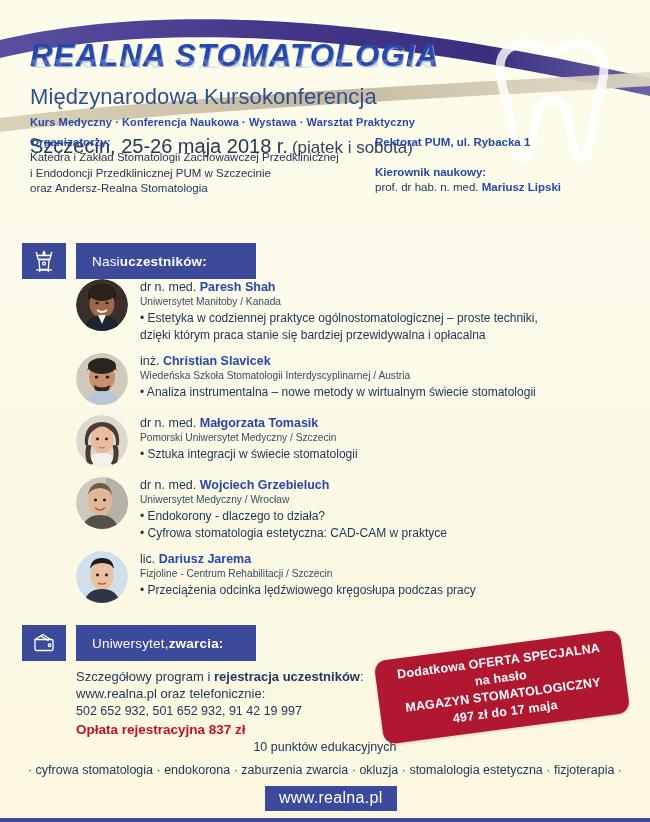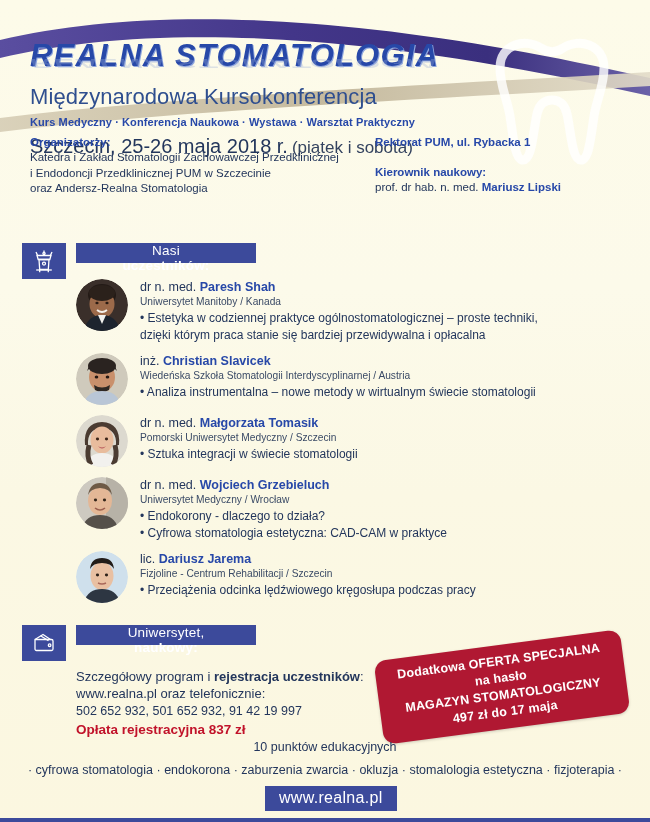--- a/index.html
+++ b/index.html
@@ -63,24 +63,24 @@
   .txt{font-size:11.5px;color:#23365c;line-height:15.5px;}
   .txt-accent{color:#2748a8;font-weight:bold;}
 
   
   .sec{position:absolute;left:22px;display:flex;align-items:stretch;}
   .sec-icon{
     width:44px;height:36px;background:#3c4a9b;
     display:flex;align-items:center;justify-content:center;
   }
   .sec-label{
-    margin-left:10px;height:20px;min-width:148px;
+    margin-left:10px;height:36px;min-width:148px;
     background:#3c4a9b;color:#ffffff;
     display:flex;align-items:center;
-    padding:0 16px;font-size:13.5px;letter-spacing:.2px;flex-direction:column;
+    padding:0 16px;font-size:13.5px;letter-spacing:.2px;
   }
   .sec-label b{font-weight:bold;}
 
   
   .speakers{position:absolute;left:76px;top:278px;width:545px;}
   .speaker{display:flex;margin-bottom:9px;}
   .ph{
     width:52px;height:52px;border-radius:50%;
     flex:0 0 52px;margin-right:12px;margin-top:1px;
     overflow:hidden;position:relative;
@@ -328,21 +328,21 @@
     <div class="sec-icon">
       <svg width="24" height="22" viewBox="0 0 24 22" fill="none" stroke="#ffffff" stroke-width="1.3" stroke-linejoin="round">
         <path d="M3 7.5h16.5a1.5 1.5 0 0 1 1.5 1.5v8a1.5 1.5 0 0 1-1.5 1.5H4.5A1.5 1.5 0 0 1 3 17z"></path>
         <path d="M3 7.5 11 2.5l7.5 5"></path>
         <path d="M8.5 3.8 16.5 8.6"></path>
         <circle cx="17.6" cy="13.2" r="1.3"></circle>
       </svg>
     </div>
     <div class="sec-label">
         <span>Uniwersytet, </span>
-        <b>naukowy:</b>
+        <b>zwarcia:</b>
       </div>
   </div>
 
   <div class="reg">
     <div class="reg-l"><span>Szczegółowy program i </span><b>rejestracja uczestników</b><span>:</span></div>
     <div class="reg-l">www.realna.pl oraz telefonicznie:</div>
     <div class="reg-phone">502 652 932, 501 652 932, 91 42 19 997</div>
     <div class="reg-fee">Opłata rejestracyjna 837 zł</div>
   </div>
 

